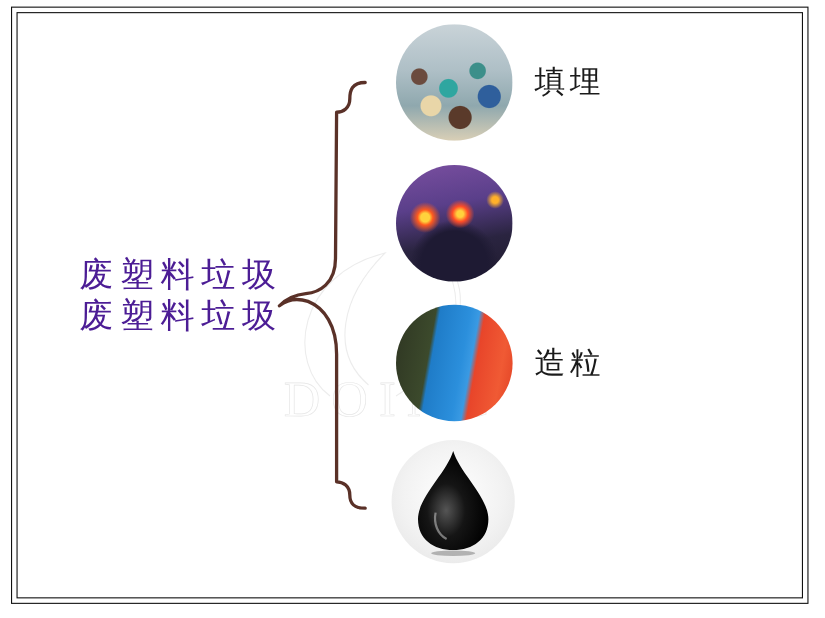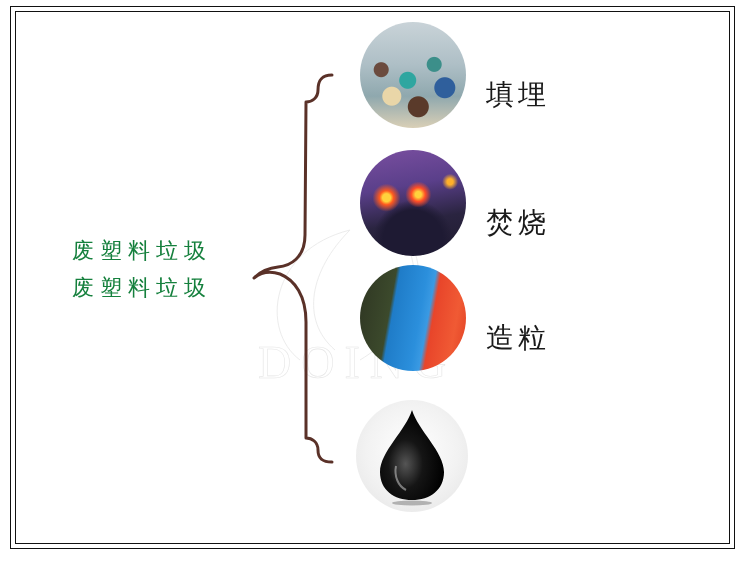--- a/index.html
+++ b/index.html
@@ -6,26 +6,26 @@
   body { width:750px; height:562px; background:#ffffff; position:relative; overflow:hidden;
          font-family: "DejaVu Serif", "Liberation Serif", serif; }
   .frame-outer { position:absolute; left:10px; top:6px; width:725px; height:543px;
                  border:1.5px solid #111; box-sizing:border-box; }
   .frame-inner { position:absolute; left:15px; top:11px; width:715px; height:533px;
                  border:1.5px solid #111; box-sizing:border-box; }
   .watermark { position:absolute; left:240px; top:210px; width:230px; height:200px; }
   .wm-text { position:absolute; left:258px; top:336px; font-family:"Liberation Serif", serif;
              font-size:46px; letter-spacing:10px; color:transparent;
              -webkit-text-stroke:0.6px #e6e6e6; }
-  .title { position:absolute; left:72px; top:232px; font-size:22px; line-height:37px;
-           letter-spacing:6px; color:#15803d; }
+  .title { position:absolute; left:72px; top:232px; font-size:31px; line-height:37px;
+           letter-spacing:6px; color:#4c1d95; }
   .brace { position:absolute; left:240px; top:60px; }
   .item { position:absolute; left:360px; width:300px; height:110px; }
   .circle { position:absolute; left:0; top:0; width:106px; height:106px; border-radius:50%; overflow:hidden; }
-  .label { position:absolute; left:126px; top:34px; font-size:28px; letter-spacing:4px; color:#1a1a1a;margin-top:20px; }
+  .label { position:absolute; left:126px; top:34px; font-size:28px; letter-spacing:4px; color:#1a1a1a; }
   .c-landfill { background:
       radial-gradient(circle at 30% 70%, #e9d6a8 0 9px, transparent 10px),
       radial-gradient(circle at 55% 80%, #5a3a2a 0 10px, transparent 11px),
       radial-gradient(circle at 80% 62%, #2f5f9c 0 10px, transparent 11px),
       radial-gradient(circle at 45% 55%, #2fa6a0 0 8px, transparent 9px),
       radial-gradient(circle at 20% 45%, #6b4b3e 0 7px, transparent 8px),
       radial-gradient(circle at 70% 40%, #3c8f8a 0 7px, transparent 8px),
       linear-gradient(180deg, #c9d3d8 0%, #aebfc6 40%, #8fa8ae 70%, #d9cfb6 100%); }
   .c-burn { background:
       radial-gradient(circle at 25% 45%, #ffd23c 0 4px, #ff5a1e 7px, transparent 14px),
@@ -59,24 +59,23 @@
            C24 210 34 212 40 214 C55 220 66 236 66 262 L66 378 C72 378 78 382 78 390 C78 398 82 402 92 402" fill="none" stroke="#5a3128" stroke-width="3" stroke-linejoin="round" stroke-linecap="round"></path>
 </svg>
 
 <div class="item" style="top:22px;">
   <div class="circle c-landfill"></div>
   <div class="label">填埋</div>
 </div>
 
 <div class="item" style="top:150px;">
   <div class="circle c-burn"></div>
-  <div class="label">焚烧</div>
 </div>
 
-<div class="item" style="top:265px;">
+<div class="item" style="top:277px;">
   <div class="circle c-pellet"></div>
   <div class="label">造粒</div>
 </div>
 
 <div class="item" style="top:400px;">
   <div class="circle c-pyro" style="left:-4px;width:112px;height:112px;">
     <svg width="112" height="112" viewBox="0 0 112 112">
       <defs>
         <radialGradient id="dropg" cx="40%" cy="60%" r="60%">
           <stop offset="0%" stop-color="#555"></stop>

